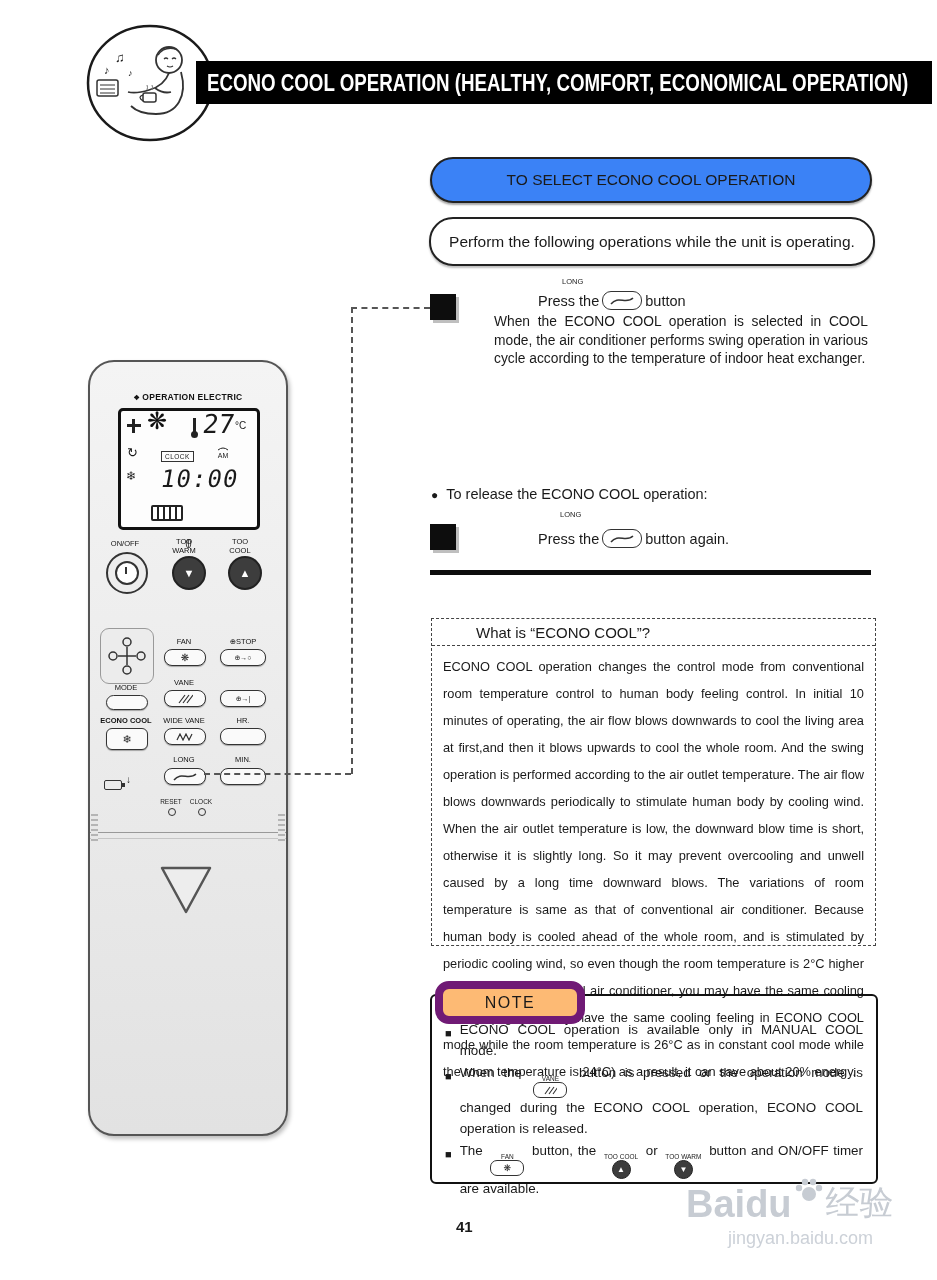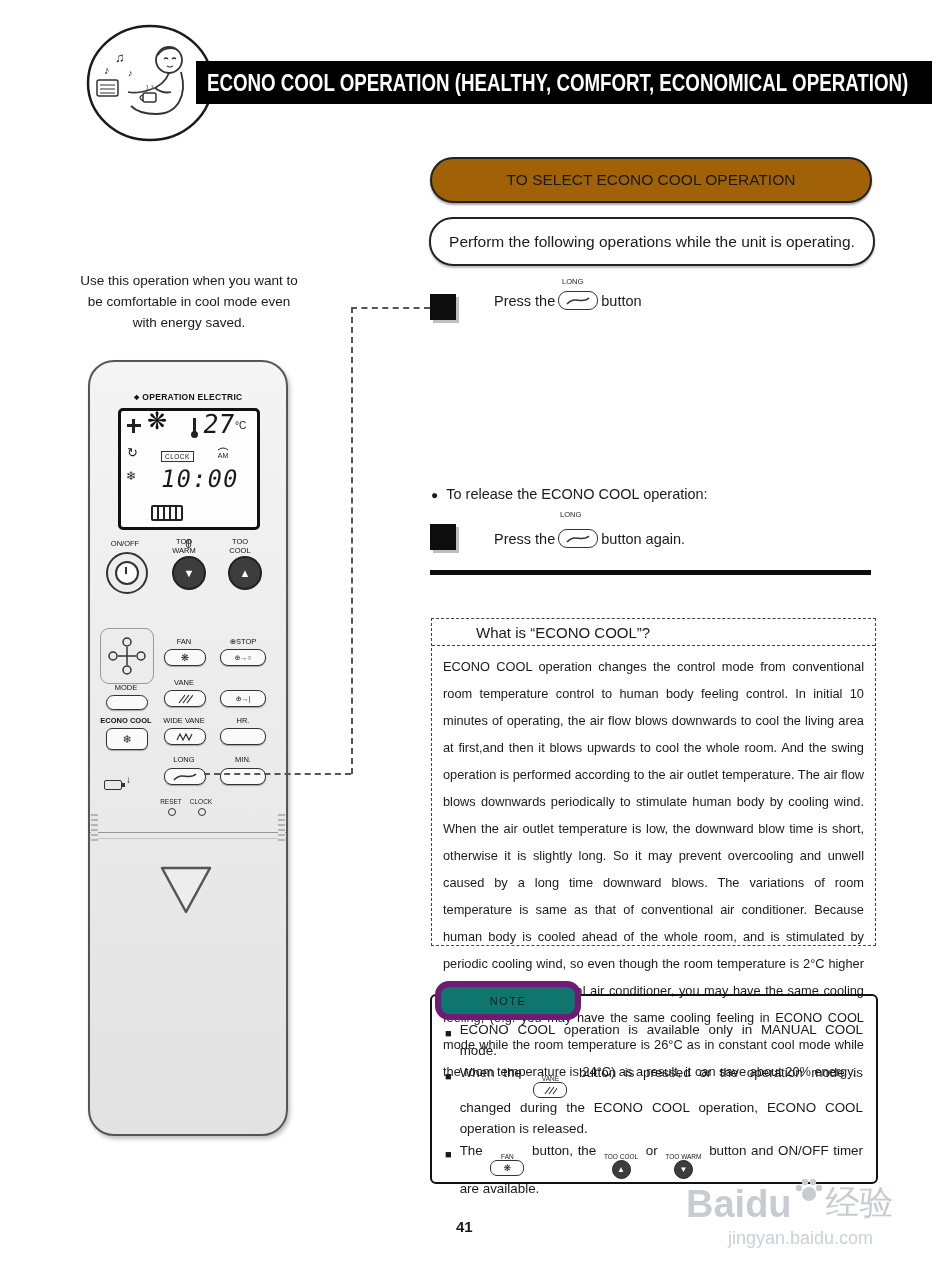--- a/index.html
+++ b/index.html
@@ -6,21 +6,21 @@
   .page{position:relative;width:937px;height:1280px;background:#fff;font-family:"Liberation Sans",sans-serif;color:#1a1a1a;overflow:hidden;margin:0 auto;}
   .abs{position:absolute;}
 
   
   .illu{left:84px;top:22px;width:132px;height:122px;}
   .title-bar{left:196px;top:61px;width:736px;height:43px;background:#000;color:#fff;display:flex;align-items:center;}
   .title-bar span{font-size:24px;font-weight:bold;white-space:nowrap;transform:scaleX(0.78);transform-origin:left center;padding-left:14px;letter-spacing:0;}
 
   
   .pill-box{border:2px solid #222;border-radius:24px;display:flex;align-items:center;justify-content:center;font-size:15.5px;}
-  .select-box{left:430px;top:157px;width:438px;height:42px;background:#a16207;box-shadow:0 2px 2px rgba(0,0,0,.35);}
+  .select-box{left:430px;top:157px;width:438px;height:42px;background:#3b82f6;box-shadow:0 2px 2px rgba(0,0,0,.35);}
   .perform-box{left:429px;top:217px;width:442px;height:45px;background:#fff;box-shadow:0 2px 2px rgba(0,0,0,.25);}
 
   .intro{left:76px;top:270px;width:226px;text-align:center;font-size:13.5px;line-height:21px;}
 
   
   .remote{left:88px;top:360px;width:196px;height:772px;border:2px solid #555;border-radius:26px;background:linear-gradient(180deg,#f4f4f4,#e2e2e2);box-shadow:2px 3px 4px rgba(0,0,0,.25);}
   .remote .abs{position:absolute;}
   .brand{left:0;top:30px;width:100%;text-align:center;font-size:8.5px;font-weight:bold;letter-spacing:.3px;color:#111;}
   .brand .logo{font-size:7px;}
   .lcd{left:28px;top:46px;width:136px;height:116px;background:#fdfdfd;border:3px solid #111;border-radius:5px;}
@@ -90,36 +90,36 @@
   
   .dash-v{left:351px;top:307px;height:467px;border-left:2px dashed #555;}
   .dash-h1{left:351px;top:307px;width:79px;border-top:2px dashed #555;}
   .dash-h2{left:204px;top:773px;width:147px;border-top:2px dashed #555;}
 
   
   .blk-square{width:26px;height:26px;background:#0d0d0d;box-shadow:3px 3px 0 rgba(0,0,0,.25);}
   .sq1{left:430px;top:294px;} .sq2{left:430px;top:524px;}
   .tiny-long{font-size:7.5px;color:#222;}
   .tl1{left:562px;top:277px;} .tl2{left:560px;top:510px;}
-  .press-line{font-size:14.5px;display:flex;align-items:center;gap:3px;}
+  .press-line{font-size:14.5px;display:flex;align-items:center;gap:3px;margin-left:44px;}
   .pl1{left:494px;top:291px;} .pl2{left:494px;top:529px;}
   .long-ico{display:inline-flex;align-items:center;justify-content:center;width:38px;height:17px;border:1.5px solid #333;border-radius:9px;background:#fff;}
   .para-block{left:494px;top:313px;width:374px;font-size:13.8px;line-height:18.7px;text-align:justify;}
   .release-line{left:431px;top:486px;font-size:14.5px;}
   .release-line .dot{font-size:12px;margin-right:8px;}
   .thick-line{left:430px;top:570px;width:441px;height:5px;background:#0d0d0d;}
 
   
   .whatis{left:431px;top:618px;width:443px;height:326px;border:1.5px dashed #444;}
   .whatis-title{padding:5px 0 4px 44px;font-size:15px;border-bottom:1.5px dashed #444;}
   .whatis-body{padding:7px 11px;font-size:12.8px;line-height:27px;text-align:justify;}
 
   
   .note-box{left:430px;top:994px;width:444px;height:186px;border:2px solid #111;border-radius:6px;}
-  .note-tab{left:435px;top:981px;width:134px;height:27px;background:#0f766e;border:6px solid #701a75;border-radius:14px;display:flex;align-items:center;justify-content:center;font-size:11px;letter-spacing:1.5px;}
+  .note-tab{left:435px;top:981px;width:134px;height:27px;background:#fdba74;border:8px solid #701a75;border-radius:14px;display:flex;align-items:center;justify-content:center;font-size:16px;letter-spacing:1.5px;}
   .note-items{padding:24px 13px 6px 13px;}
   .note-item{display:flex;font-size:13.4px;line-height:20.5px;text-align:justify;margin-bottom:2px;}
   .note-item .sqb{font-size:11px;margin:3px 8px 0 0;}
   .inline-stack{display:inline-flex;flex-direction:column;align-items:center;vertical-align:-4px;margin:0 3px;line-height:normal;}
   .inline-stack .ilbl{font-size:6.5px;line-height:7px;text-align:center;white-space:pre-line;}
   .inline-btn{width:32px;height:14px;border:1.5px solid #333;border-radius:7px;background:#fff;display:flex;align-items:center;justify-content:center;}
   .inline-circ{width:17px;height:17px;border-radius:50%;background:#3d3d3d;border:1.5px solid #222;color:#fff;display:flex;align-items:center;justify-content:center;font-size:8px;}
 
   .pagenum{left:456px;top:1218px;font-size:15px;font-weight:bold;}
 
@@ -162,21 +162,20 @@
     <span>ECONO COOL OPERATION (HEALTHY, COMFORT, ECONOMICAL OPERATION)</span>
   </div>
 
   <div class="abs pill-box select-box">
     <span>TO SELECT ECONO COOL OPERATION</span>
   </div>
   <div class="abs pill-box perform-box">
     <span>Perform the following operations while the unit is operating.</span>
   </div>
 
-  <div class="abs intro">Use this operation when you want to be comfortable in cool mode even with energy saved.</div>
 
   <div class="abs remote">
     <div class="abs brand">
       <span class="logo">❖ </span><span>OPERATION ELECTRIC</span>
     </div>
 
     <div class="abs lcd">
       <div class="abs lcd-cross"></div>
       <div class="abs lcd-fan">❋</div>
       <div class="abs thermo"></div>
@@ -292,20 +291,21 @@
   <div class="abs press-line pl1">
     <span>Press the</span>
     <span class="long-ico">
       <svg width="26" height="10">
           <path d="M2 8 C9 -1 17 9 24 2" stroke="#333" stroke-width="1.5" fill="none"></path>
         </svg>
     </span>
     <span>button</span>
   </div>
   <div class="abs para-block">
+    <div>When the ECONO COOL operation is selected in COOL mode, the air conditioner performs swing operation in various cycle according to the temperature of indoor heat exchanger.</div>
   </div>
 
   <div class="abs release-line">
     <span class="dot">●</span><span>To release the ECONO COOL operation:</span>
   </div>
   <div class="abs tiny-long tl2">LONG</div>
   <div class="abs blk-square sq2"></div>
   <div class="abs press-line pl2">
     <span>Press the</span>
     <span class="long-ico">

